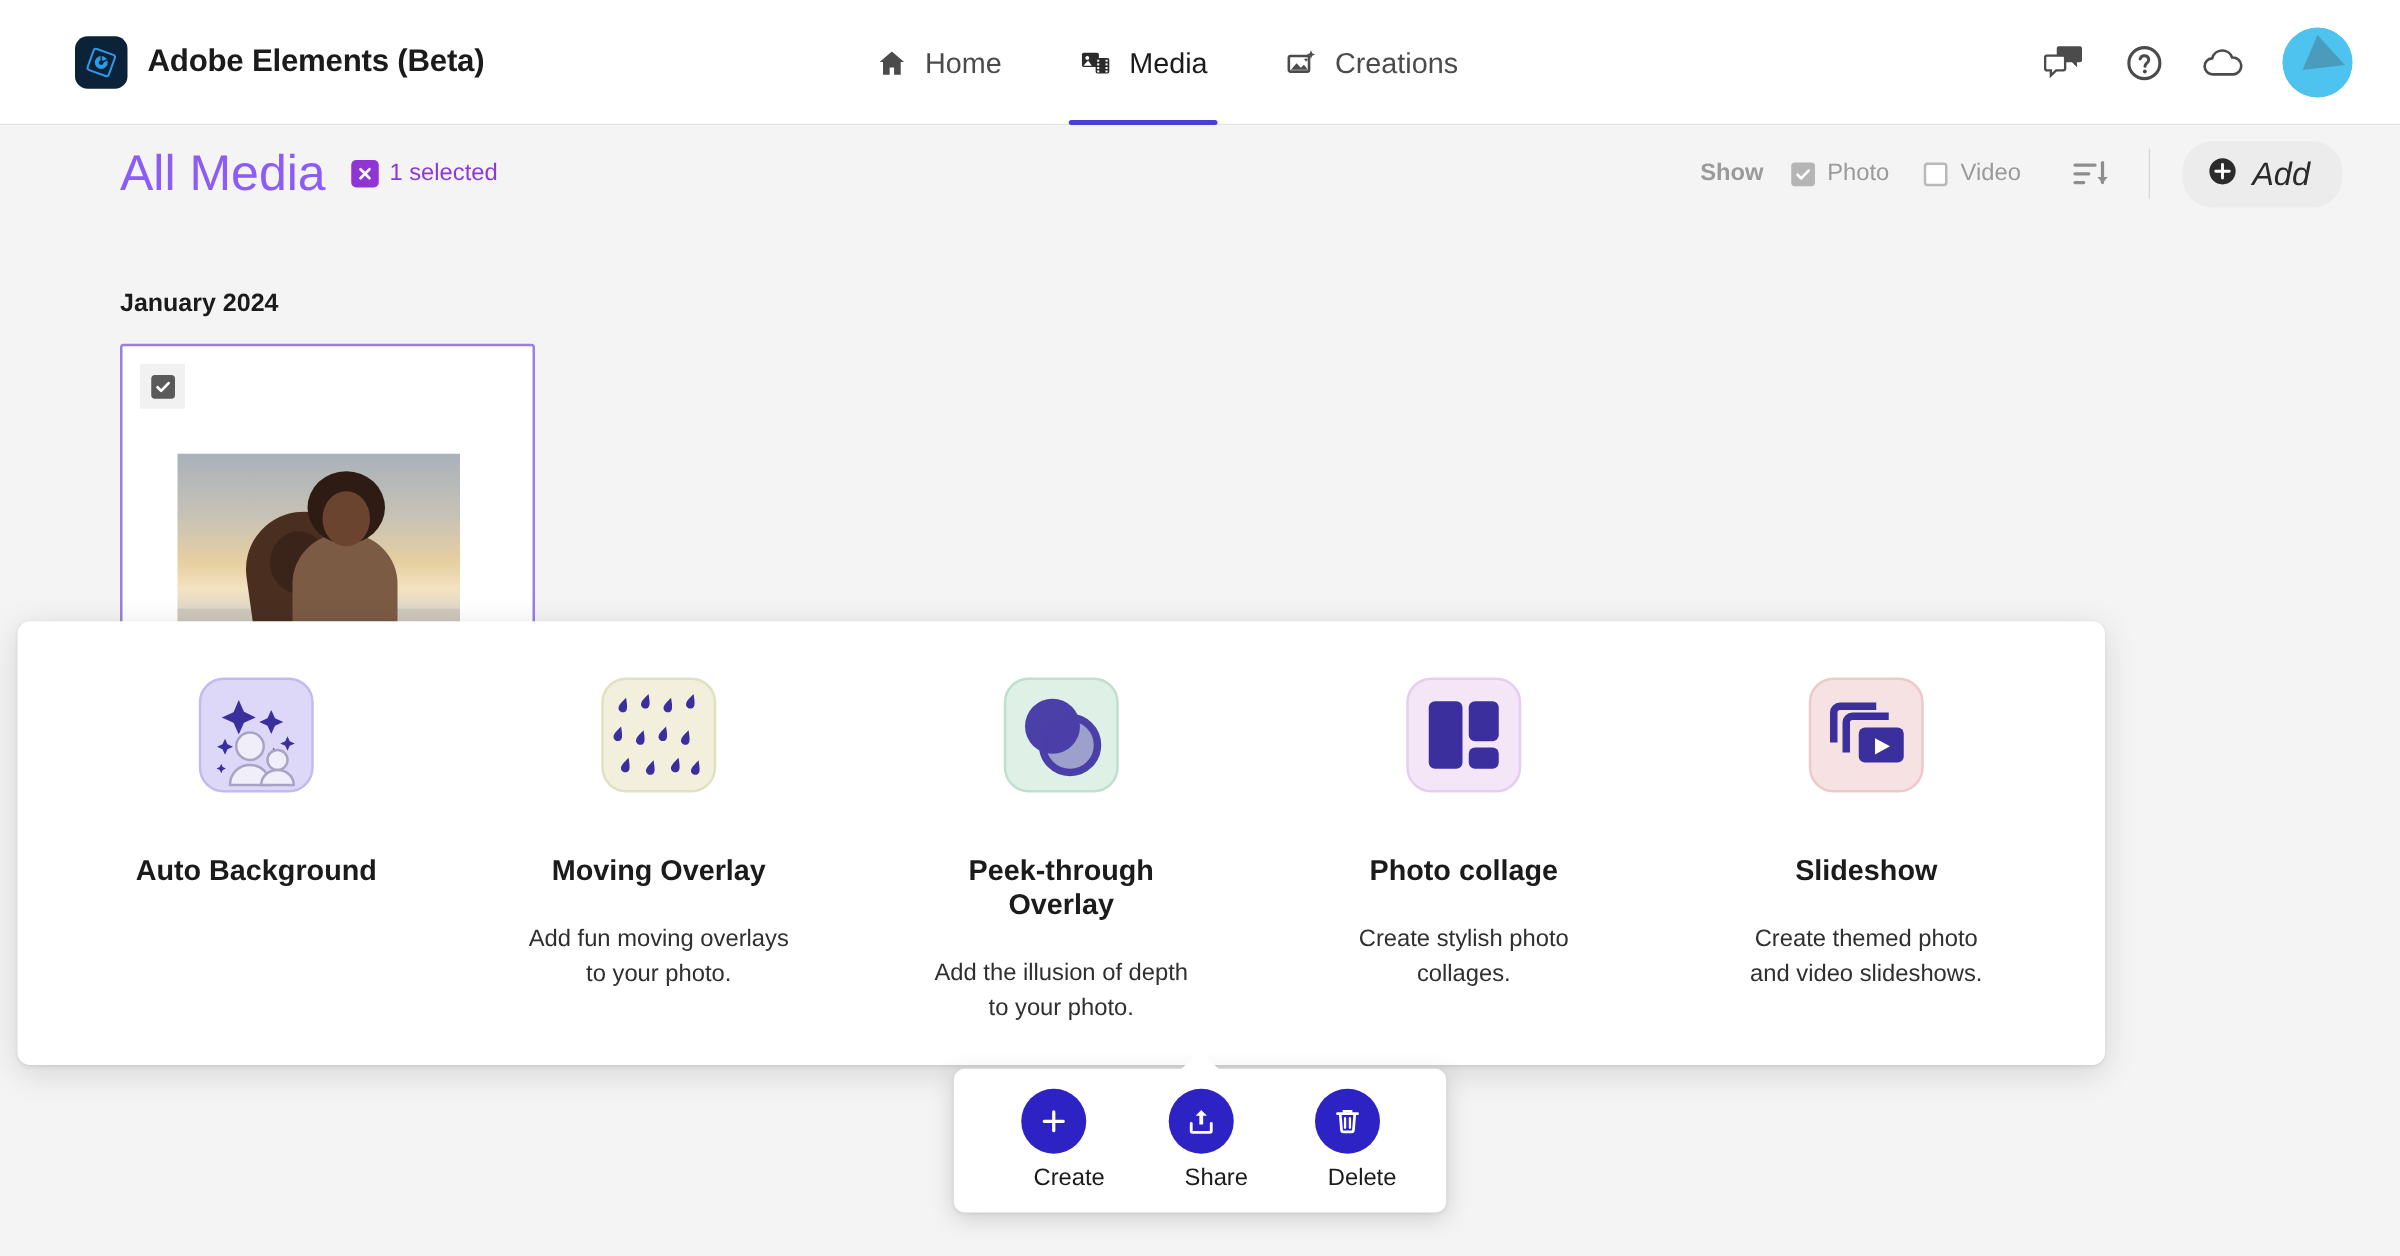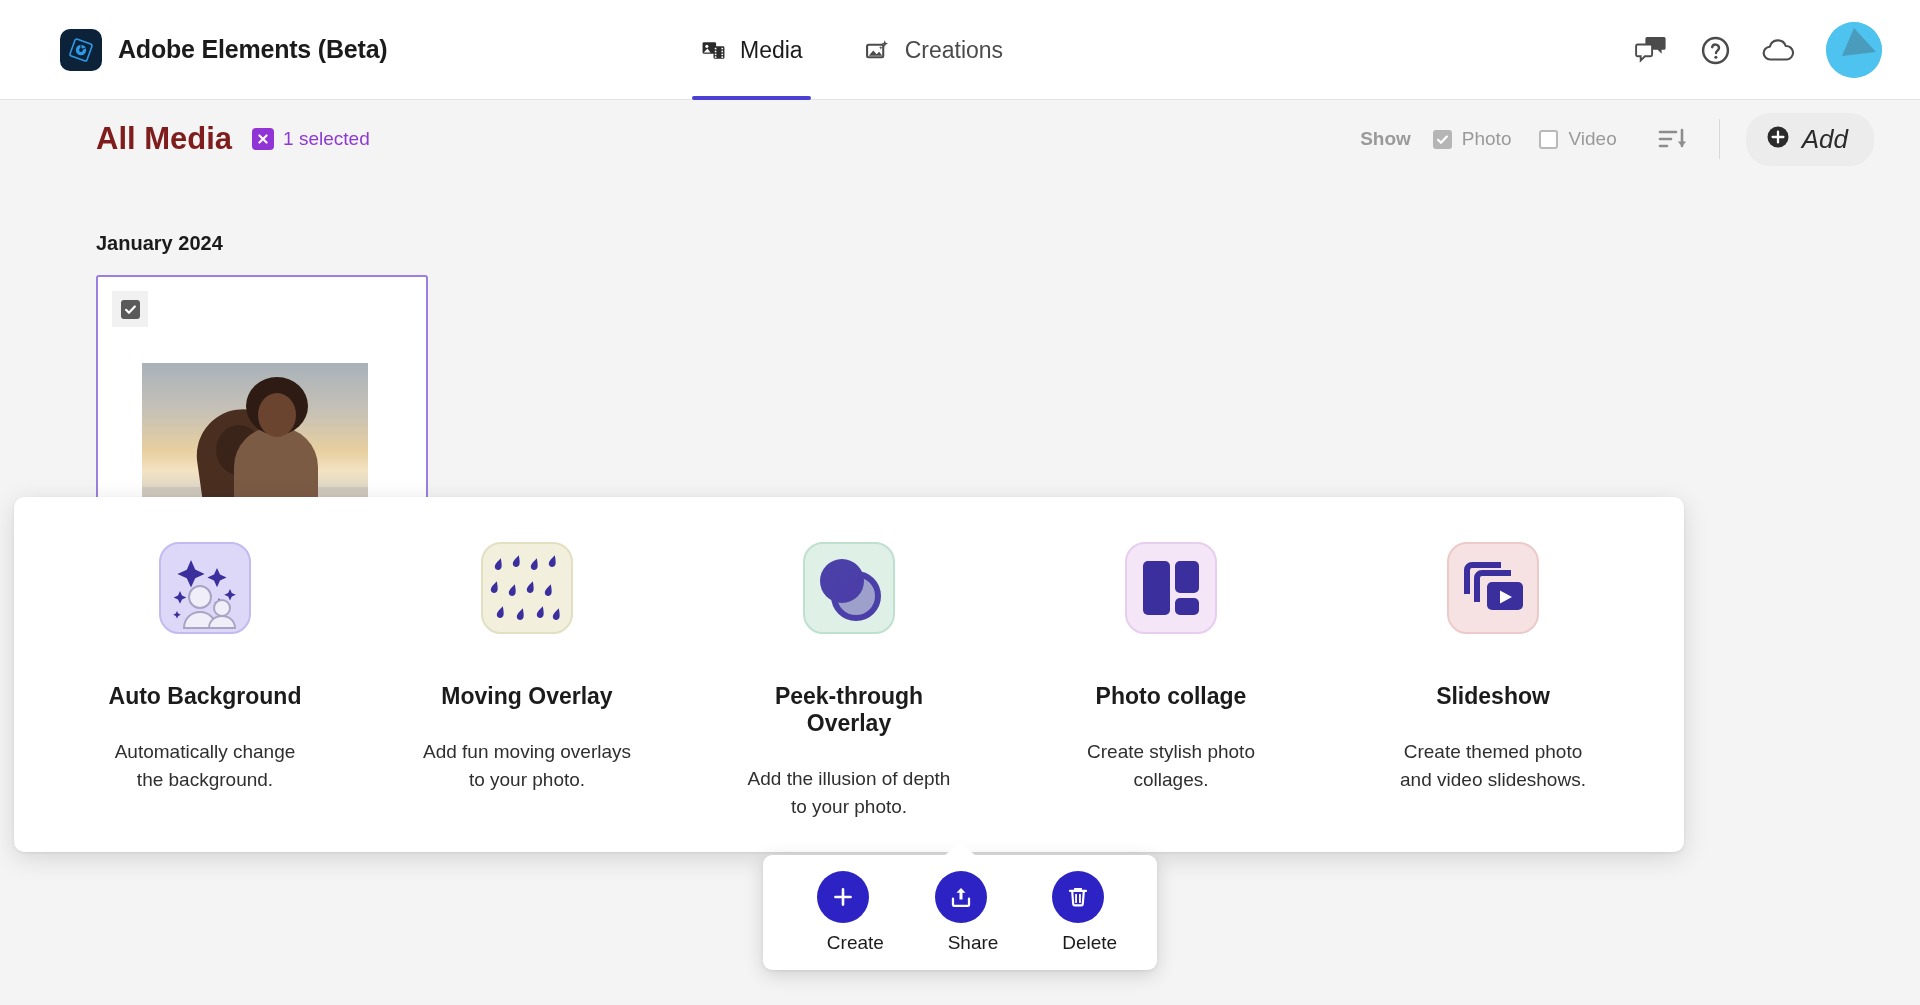--- a/index.html
+++ b/index.html
@@ -41,21 +41,21 @@
   .avatar {
     width: 56px; height: 56px; border-radius: 50%;
     background: #4ec3f0; overflow: hidden; position: relative; cursor: pointer;
   }
 
   
   .content-head {
     position: absolute; left: 0; top: 100px; width: 1920px; height: 78px;
     display: flex; align-items: center;
   }
-  .page-title { margin-left: 96px; font-size: 31px; font-weight: 700; color: #7f1d1d; }
+  .page-title { margin-left: 96px; font-size: 40px; font-weight: 400; color: #8b5cf6; }
   .sel-wrap { display: flex; align-items: center; gap: 9px; margin-left: 20px; }
   .sel-x {
     width: 22px; height: 22px; border-radius: 4px; background: #9134d6;
     display: flex; align-items: center; justify-content: center;
   }
   .sel-text { font-size: 19px; color: #8d3ad4; }
 
   .head-tools { position: absolute; right: 46px; display: flex; align-items: center; gap: 0; }
   .show-label { font-size: 19px; color: #9a9a9a; font-weight: 700; margin-right: 22px; }
   .chk-group { display: flex; align-items: center; gap: 10px; margin-right: 28px; cursor: pointer; }
@@ -158,20 +158,28 @@
           <circle cx="15" cy="15" r="5.2" fill="#2d9ae8"></circle>
           <circle cx="15" cy="15" r="1.9" fill="#0b2239"></circle>
           <path d="M15 10 L15 15 L19.5 13" stroke="#0b2239" stroke-width="1.1" fill="none"></path>
         </svg>
       </div>
       <div class="brand-title">Adobe Elements (Beta)</div>
     </div>
 
     <div class="mainnav">
 
+      <div class="navitem">
+        <span class="nav-icon">
+          <svg width="25" height="25" viewBox="0 0 24 24" fill="#4b4b4b">
+            <path d="M12 3L2.6 11.2h2.6V21h5.1v-5.6h3.4V21h5.1v-9.8h2.6z"></path>
+          </svg>
+        </span>
+        <span>Home</span>
+      </div>
 
       <div class="navitem active">
         <span class="nav-icon">
           <svg width="25" height="25" viewBox="0 0 24 24">
             <rect x="1.5" y="4" width="13" height="11" rx="1.4" fill="#2b2b2b"></rect>
             <circle cx="5.6" cy="8" r="1.5" fill="#fff"></circle>
             <path d="M2.6 14l3.6-4 2.9 4z" fill="#fff"></path>
             <rect x="12" y="8" width="10.5" height="12" rx="1.4" fill="#2b2b2b"></rect>
             <g fill="#fff">
               <rect x="13.2" y="9.4" width="1.6" height="1.5"></rect>
@@ -319,21 +327,20 @@
           </g>
           <g fill="#f0eef9" stroke="#a9a4c4" stroke-width="2">
             <circle cx="39" cy="53" r="11"></circle>
             <path d="M23 84c0-9.4 7.2-16 16-16s16 6.6 16 16z"></path>
             <circle cx="61" cy="64" r="8"></circle>
             <path d="M48 84c0-7 5.8-12 13-12s13 5 13 12z"></path>
           </g>
         </svg>
       </div>
       <div class="opt-title">Auto Background</div>
-      <div class="opt-desc">Automatically change the background.</div>
     </div>
 
     <div class="opt">
       <div class="opt-icon ic-moving">
         <svg width="88" height="88" viewBox="0 0 88 88">
           <g fill="#3b2f9e">
             <path d="M16 14c2 4 3.4 6.6 3.4 8.6 0 2-1.5 3.4-3.4 3.4s-3.4-1.4-3.4-3.4c0-2 1.4-4.6 3.4-8.6z" transform="rotate(18 16 20)"></path>
             <path d="M34 11c2 4 3.4 6.6 3.4 8.6 0 2-1.5 3.4-3.4 3.4s-3.4-1.4-3.4-3.4c0-2 1.4-4.6 3.4-8.6z" transform="rotate(18 34 17)"></path>
             <path d="M52 14c2 4 3.4 6.6 3.4 8.6 0 2-1.5 3.4-3.4 3.4s-3.4-1.4-3.4-3.4c0-2 1.4-4.6 3.4-8.6z" transform="rotate(18 52 20)"></path>
             <path d="M70 11c2 4 3.4 6.6 3.4 8.6 0 2-1.5 3.4-3.4 3.4s-3.4-1.4-3.4-3.4c0-2 1.4-4.6 3.4-8.6z" transform="rotate(18 70 17)"></path>

